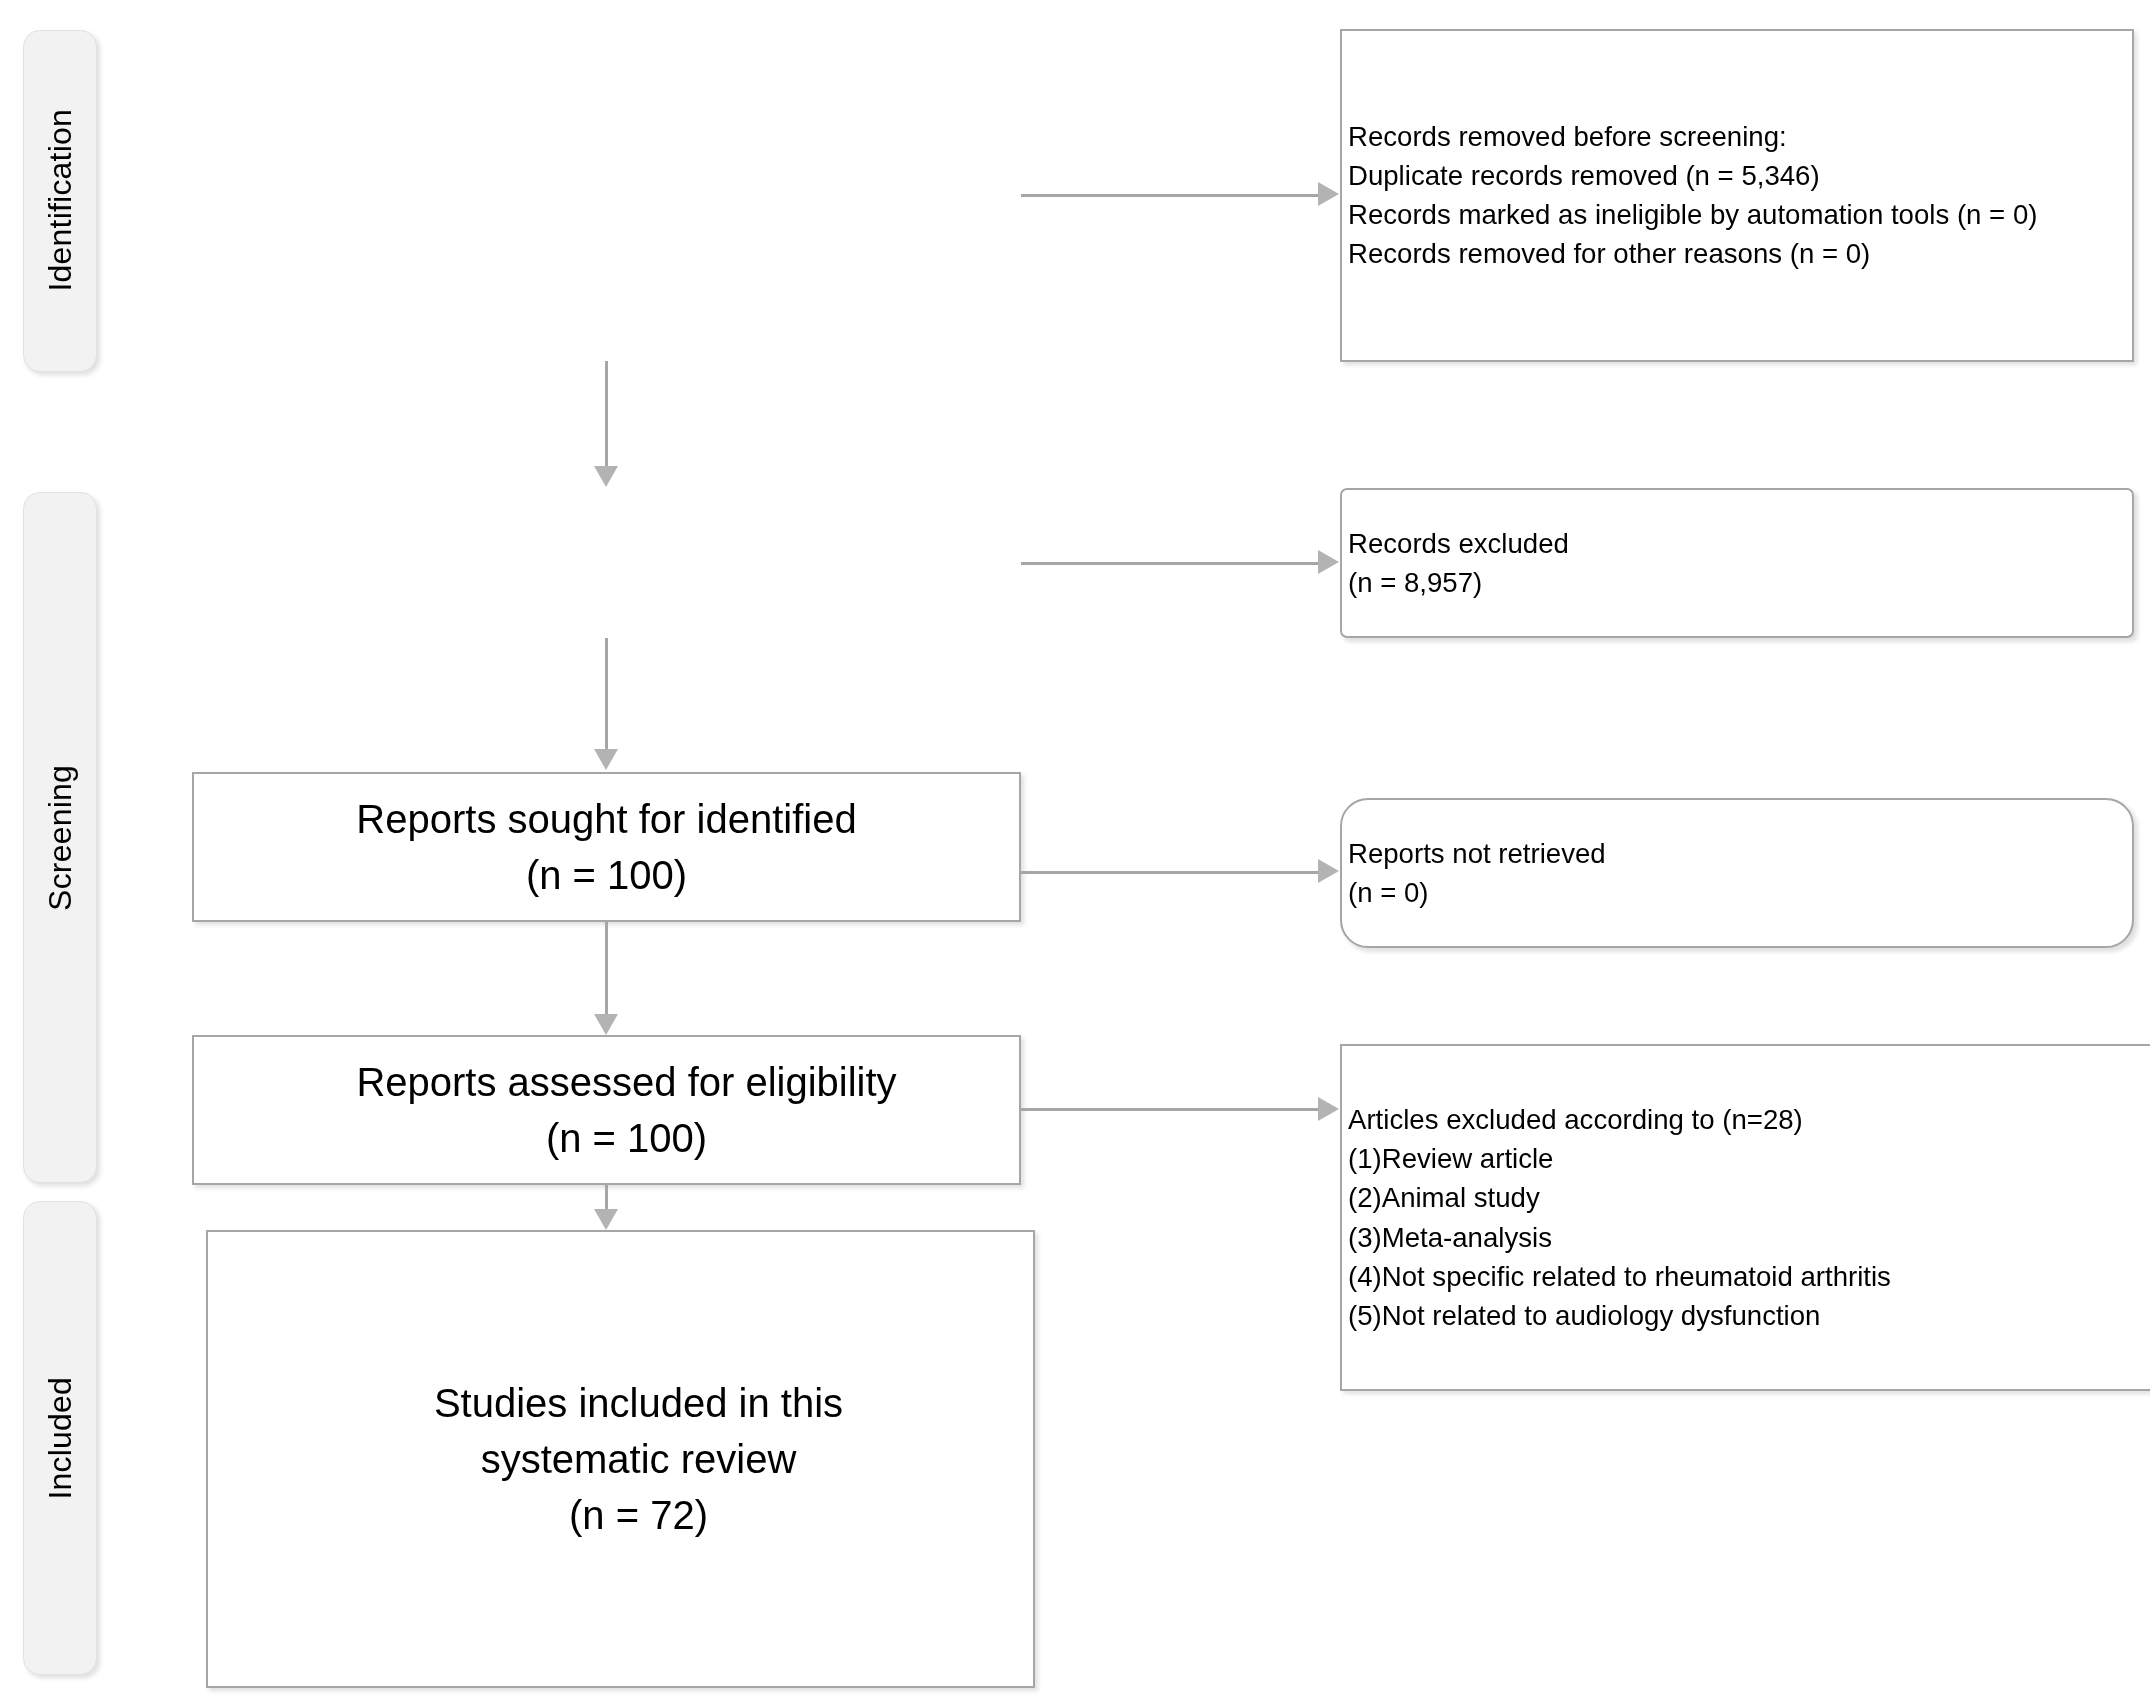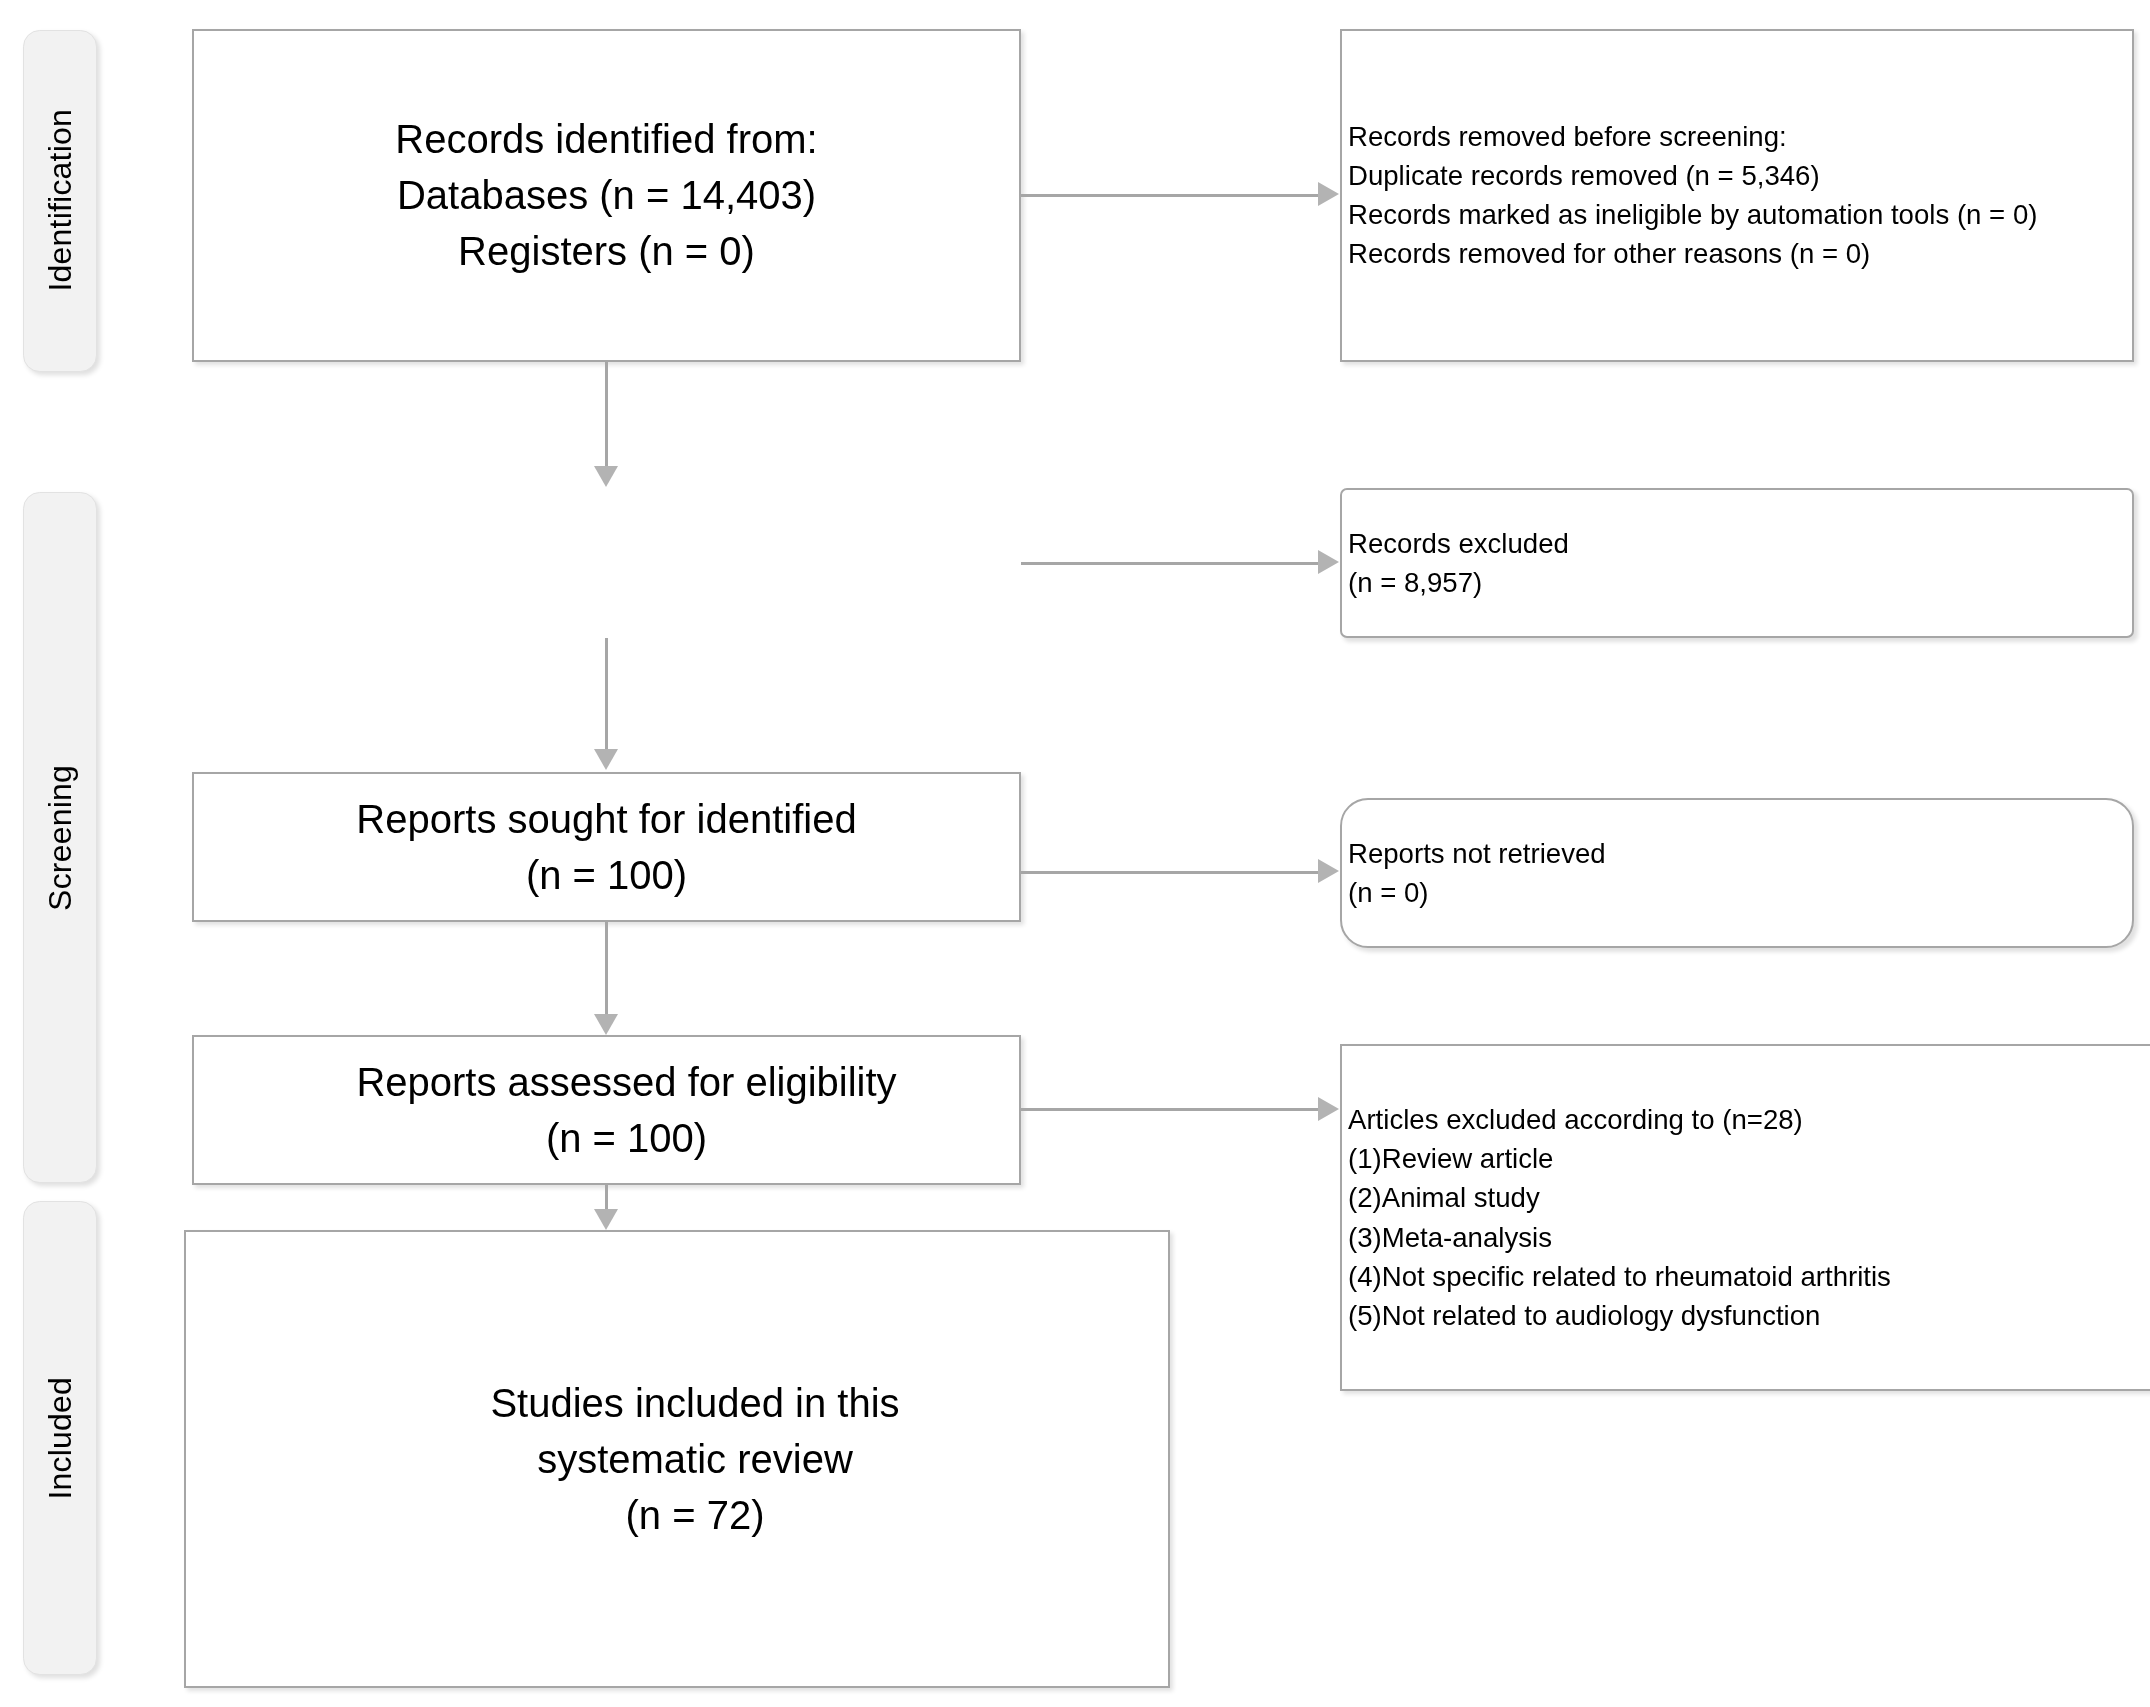--- a/index.html
+++ b/index.html
@@ -105,25 +105,20 @@
   </div>
 
   <div class="stage-pill" style="left:22.6px; top:492px; width:72px; height:689px;">
     <span class="stage-label">Screening</span>
   </div>
 
   <div class="stage-pill" style="left:22.6px; top:1201px; width:72px; height:472px;">
     <span class="stage-label">Included</span>
   </div>
 
-  <div class="flow-box center-box" style="left:192px; top:28.5px; width:829px; height:333px;">
-    <div class="box-text main-text">Records identified from:
-Databases (n = 14,403)
-Registers (n = 0)</div>
-  </div>
 
   <div class="flow-box left-box" style="left:1340px; top:28.5px; width:794px; height:333px;">
     <div class="box-text side-text">Records removed before screening:
 Duplicate records removed  (n = 5,346)
 Records marked as ineligible by automation tools (n = 0)
 Records removed for other reasons (n = 0)</div>
   </div>
 
   <div class="conn h" style="left:1021px; top:194px; width:297px;"></div>
   <div class="arrow-right" style="left:1318px; top:182px;"></div>
@@ -172,20 +167,20 @@
 (4)Not specific related to rheumatoid arthritis
 (5)Not related to audiology dysfunction</div>
   </div>
 
   <div class="conn h" style="left:1021px; top:1108px; width:297px;"></div>
   <div class="arrow-right" style="left:1318px; top:1097px;"></div>
 
   <div class="conn v" style="left:605px; top:1185px; height:25.6px;"></div>
   <div class="arrow-down" style="left:594px; top:1209px;"></div>
 
-  <div class="flow-box center-box" style="left:184px; top:1230px; width:986px; height:458px;padding-left:36px;">
+  <div class="flow-box center-box" style="left:206px; top:1230px; width:829px; height:458px;padding-left:36px;">
     <div class="box-text main-text">Studies included in this
 systematic review
 (n = 72)</div>
   </div>
 
 </div>
 
 
 </body></html>

